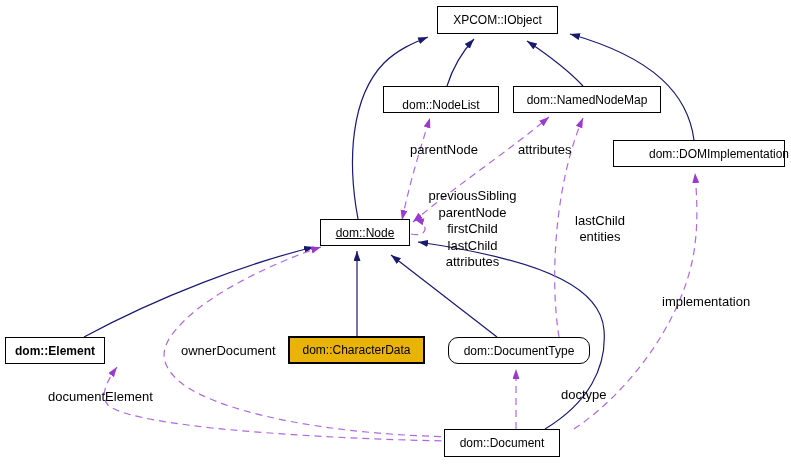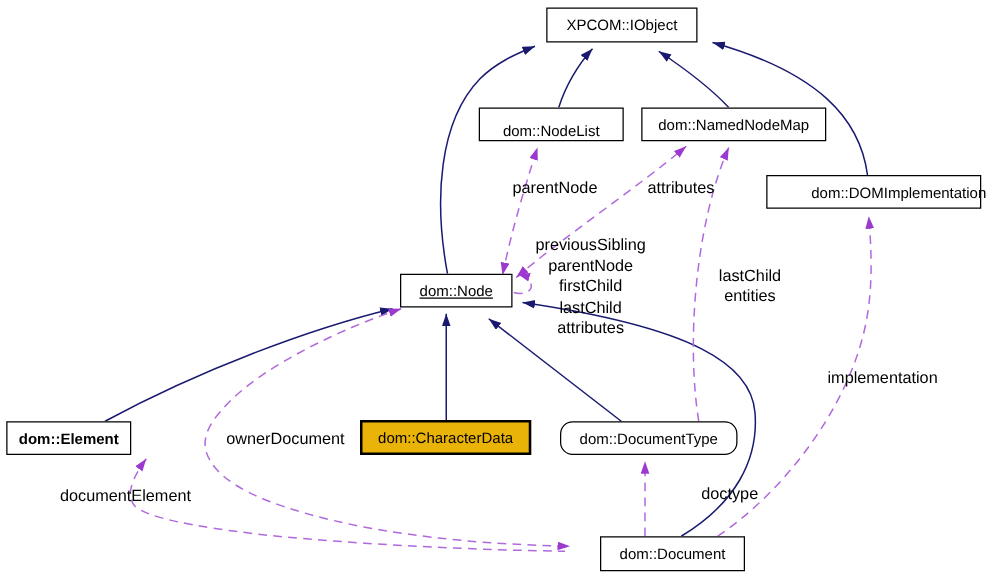--- a/index.html
+++ b/index.html
@@ -14,21 +14,21 @@
   .elabel.center{text-align:center;}
   
   #n-iobject{left:437px;top:6px;width:121px;height:28px;}
   #n-nodelist{left:383px;top:86px;width:116px;height:27px;align-items:flex-end;}
   #n-namednodemap{left:513px;top:86px;width:148px;height:27px;}
   #n-domimplementation{left:613px;top:140px;width:172px;height:27px;padding-left:40px;}
   #n-node{left:320px;top:219px;width:90px;height:27px;text-decoration:underline;}
   #n-element{left:5px;top:337px;width:100px;height:27px;font-weight:bold;}
   #n-characterdata{left:288px;top:336px;width:137px;height:28px;}
   #n-documenttype{left:448px;top:337px;width:142px;height:27px;border-radius:10px;}
-  #n-document{left:480px;top:429px;width:116px;height:28px;}
+  #n-document{left:444px;top:429px;width:116px;height:28px;}
   
   #l-childnodes{left:410px;top:142px;}
   #l-attributes{left:518px;top:142px;}
   #l-siblings{left:420px;top:188px;width:105px;line-height:16.5px;}
   #l-notations{left:570px;top:213px;width:60px;line-height:16px;}
   #l-implementation{left:662px;top:294px;}
   #l-ownerdocument{left:181px;top:343px;}
   #l-documentelement{left:48px;top:389px;}
   #l-doctype{left:522px;top:387px;margin-left:39px;}
 </style>

